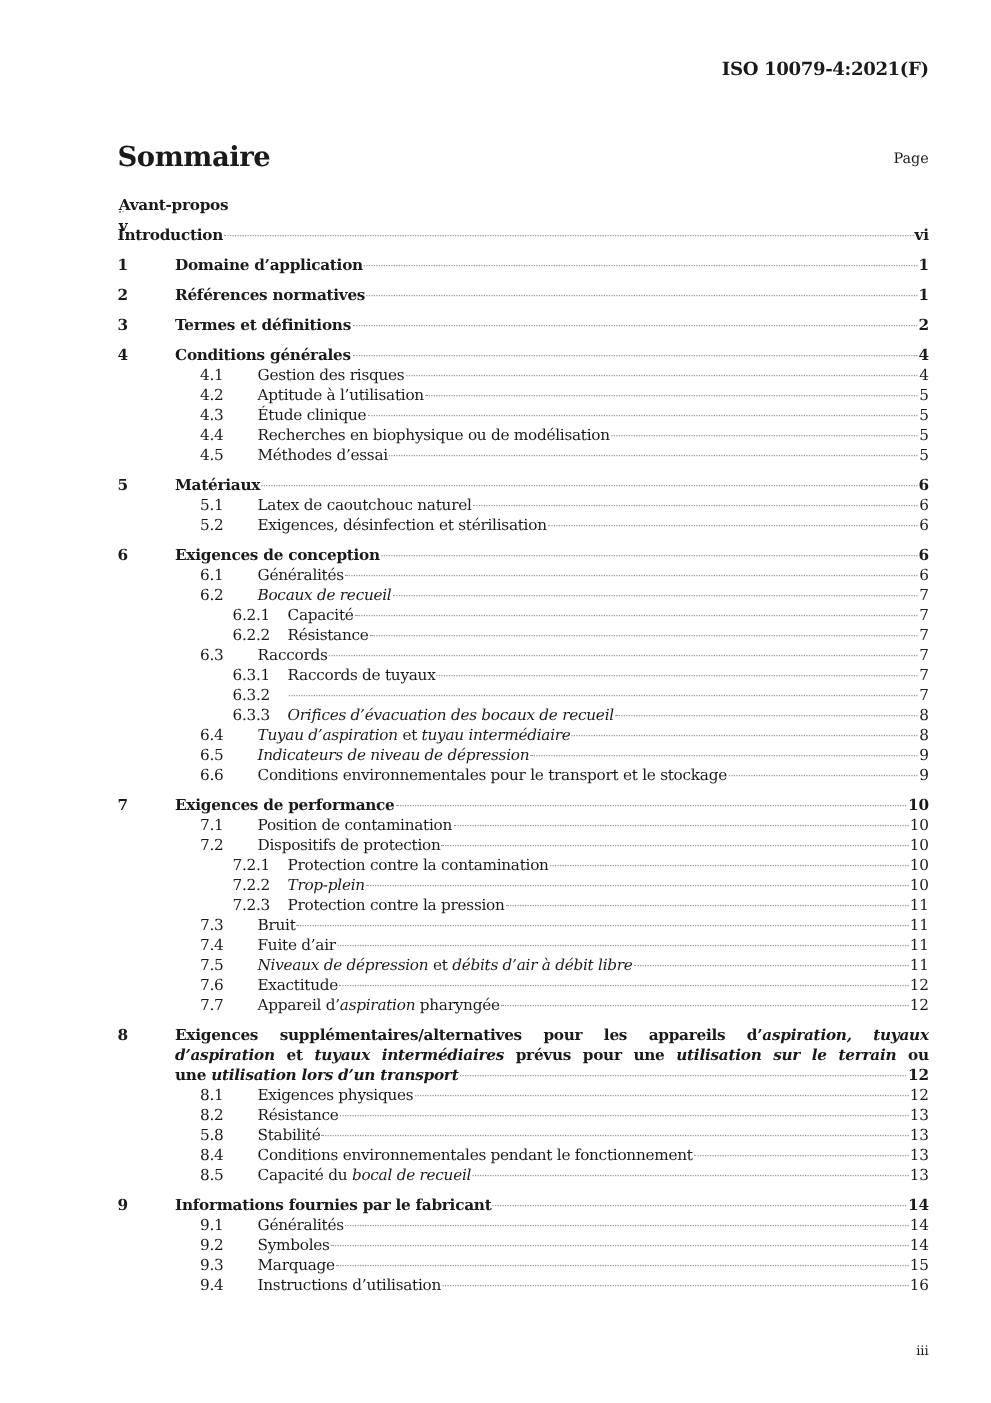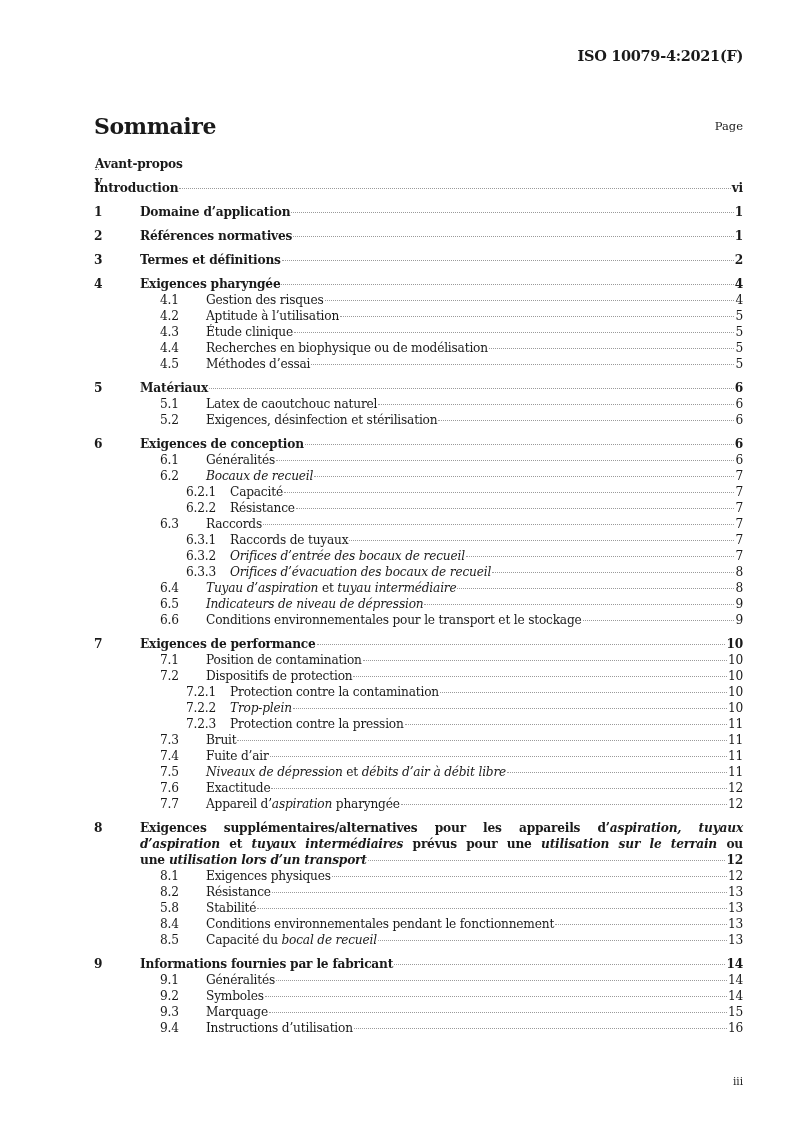--- a/index.html
+++ b/index.html
@@ -61,21 +61,21 @@
       <span class="pg">1</span>
     </div>
     <div class="row l1">
       <span class="num">3</span>
       <span class="txt">Termes et définitions</span>
       <span class="leader"></span>
       <span class="pg">2</span>
     </div>
     <div class="row l1">
       <span class="num">4</span>
-      <span class="txt">Exigences pharyngée</span>
+      <span class="txt">Conditions générales</span>
       <span class="leader"></span>
       <span class="pg">4</span>
     </div>
     <div class="row l2">
       <span class="num">4.1</span>
       <span class="txt">Gestion des risques</span>
       <span class="leader"></span>
       <span class="pg">4</span>
     </div>
     <div class="row l2">
@@ -157,21 +157,20 @@
       <span class="pg">7</span>
     </div>
     <div class="row l3">
       <span class="num">6.3.1</span>
       <span class="txt">Raccords de tuyaux</span>
       <span class="leader"></span>
       <span class="pg">7</span>
     </div>
     <div class="row l3">
       <span class="num">6.3.2</span>
-      <span class="txt"><i>Orifices d’entrée des bocaux de recueil</i></span>
       <span class="leader"></span>
       <span class="pg">7</span>
     </div>
     <div class="row l3">
       <span class="num">6.3.3</span>
       <span class="txt"><i>Orifices d’évacuation des bocaux de recueil</i></span>
       <span class="leader"></span>
       <span class="pg">8</span>
     </div>
     <div class="row l2">

